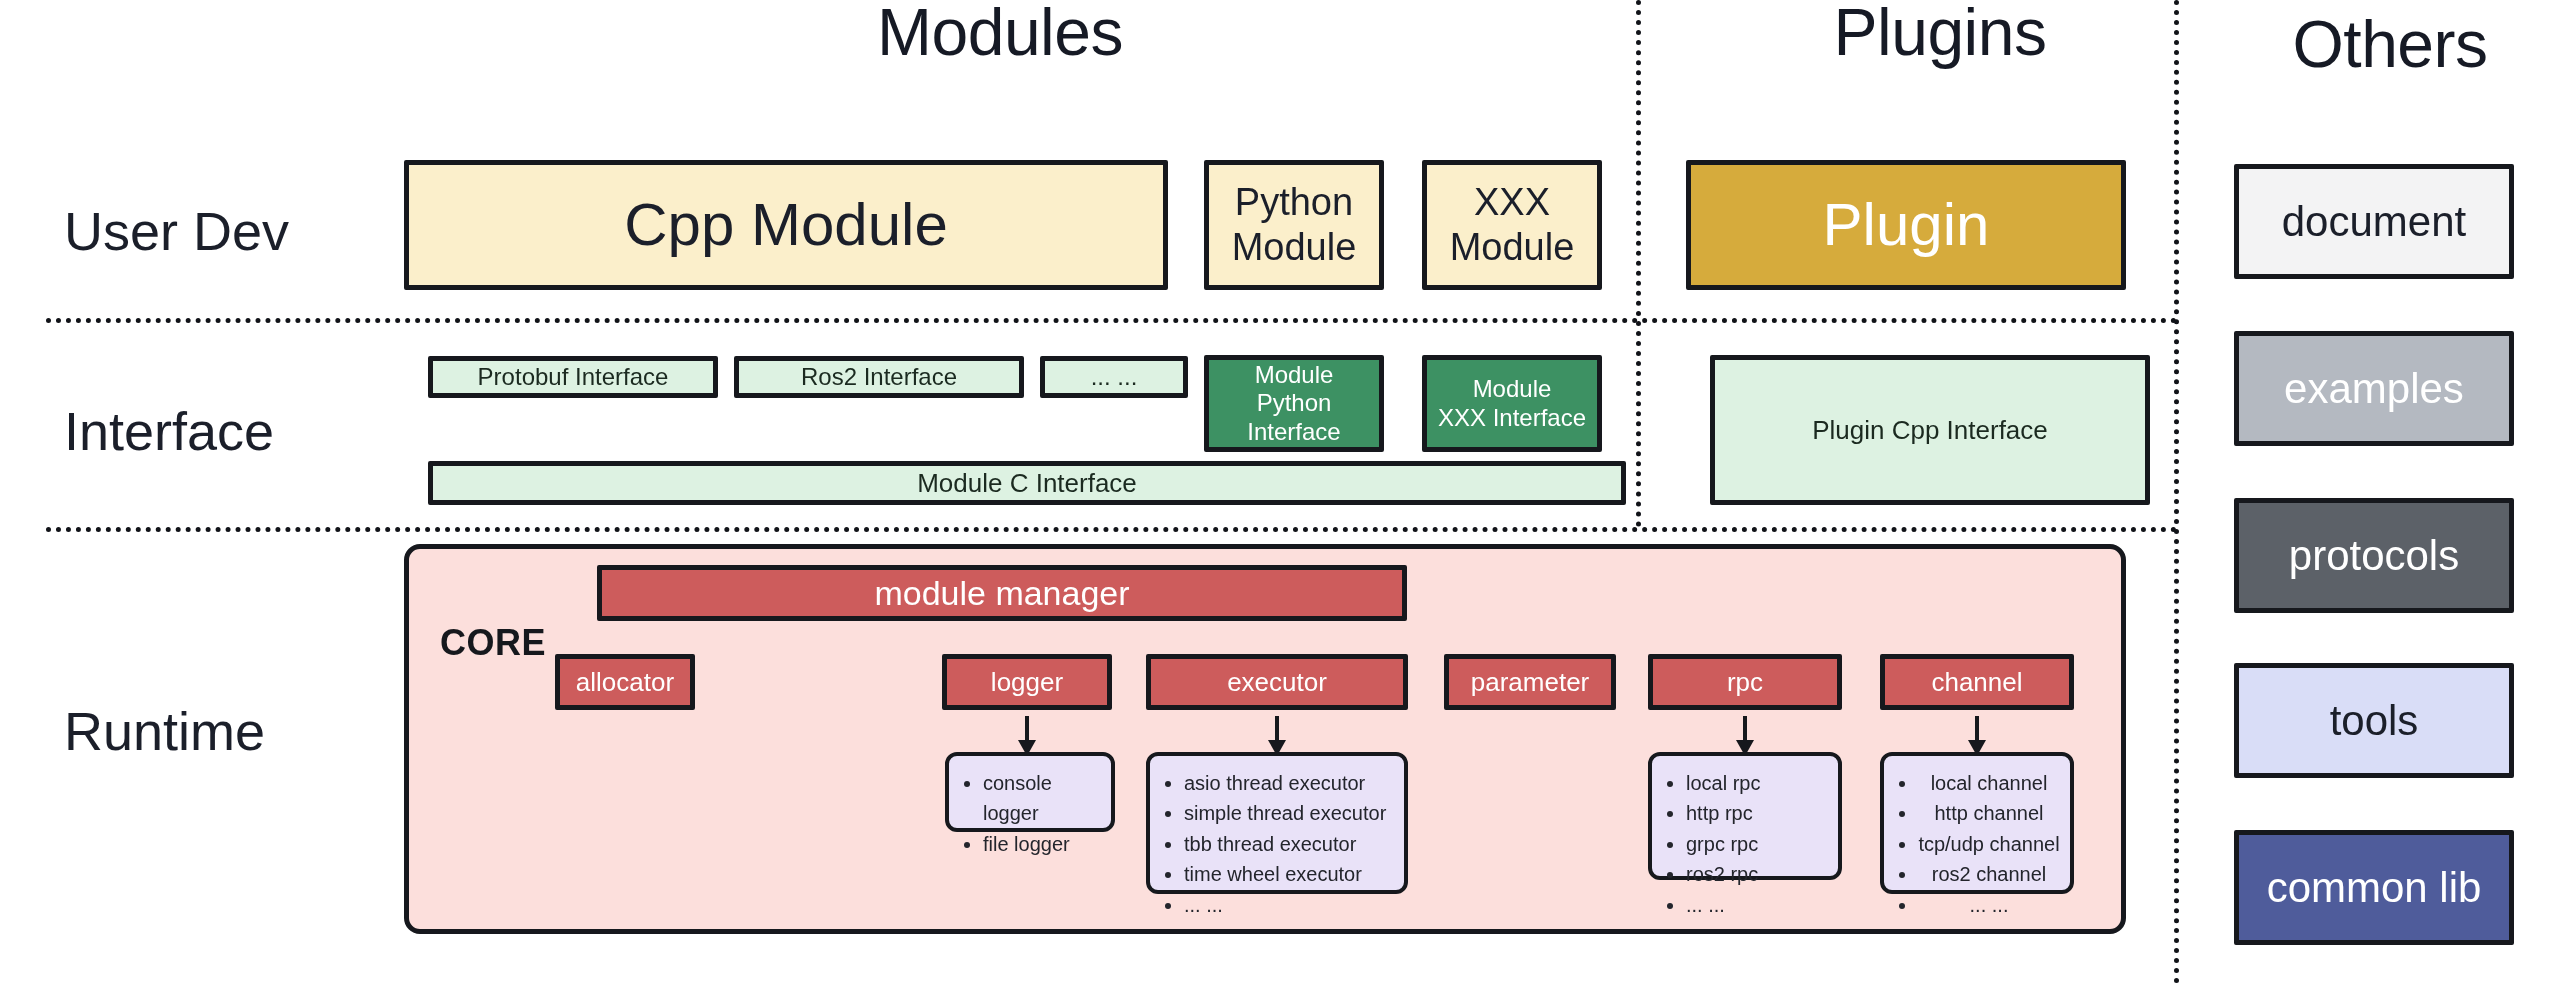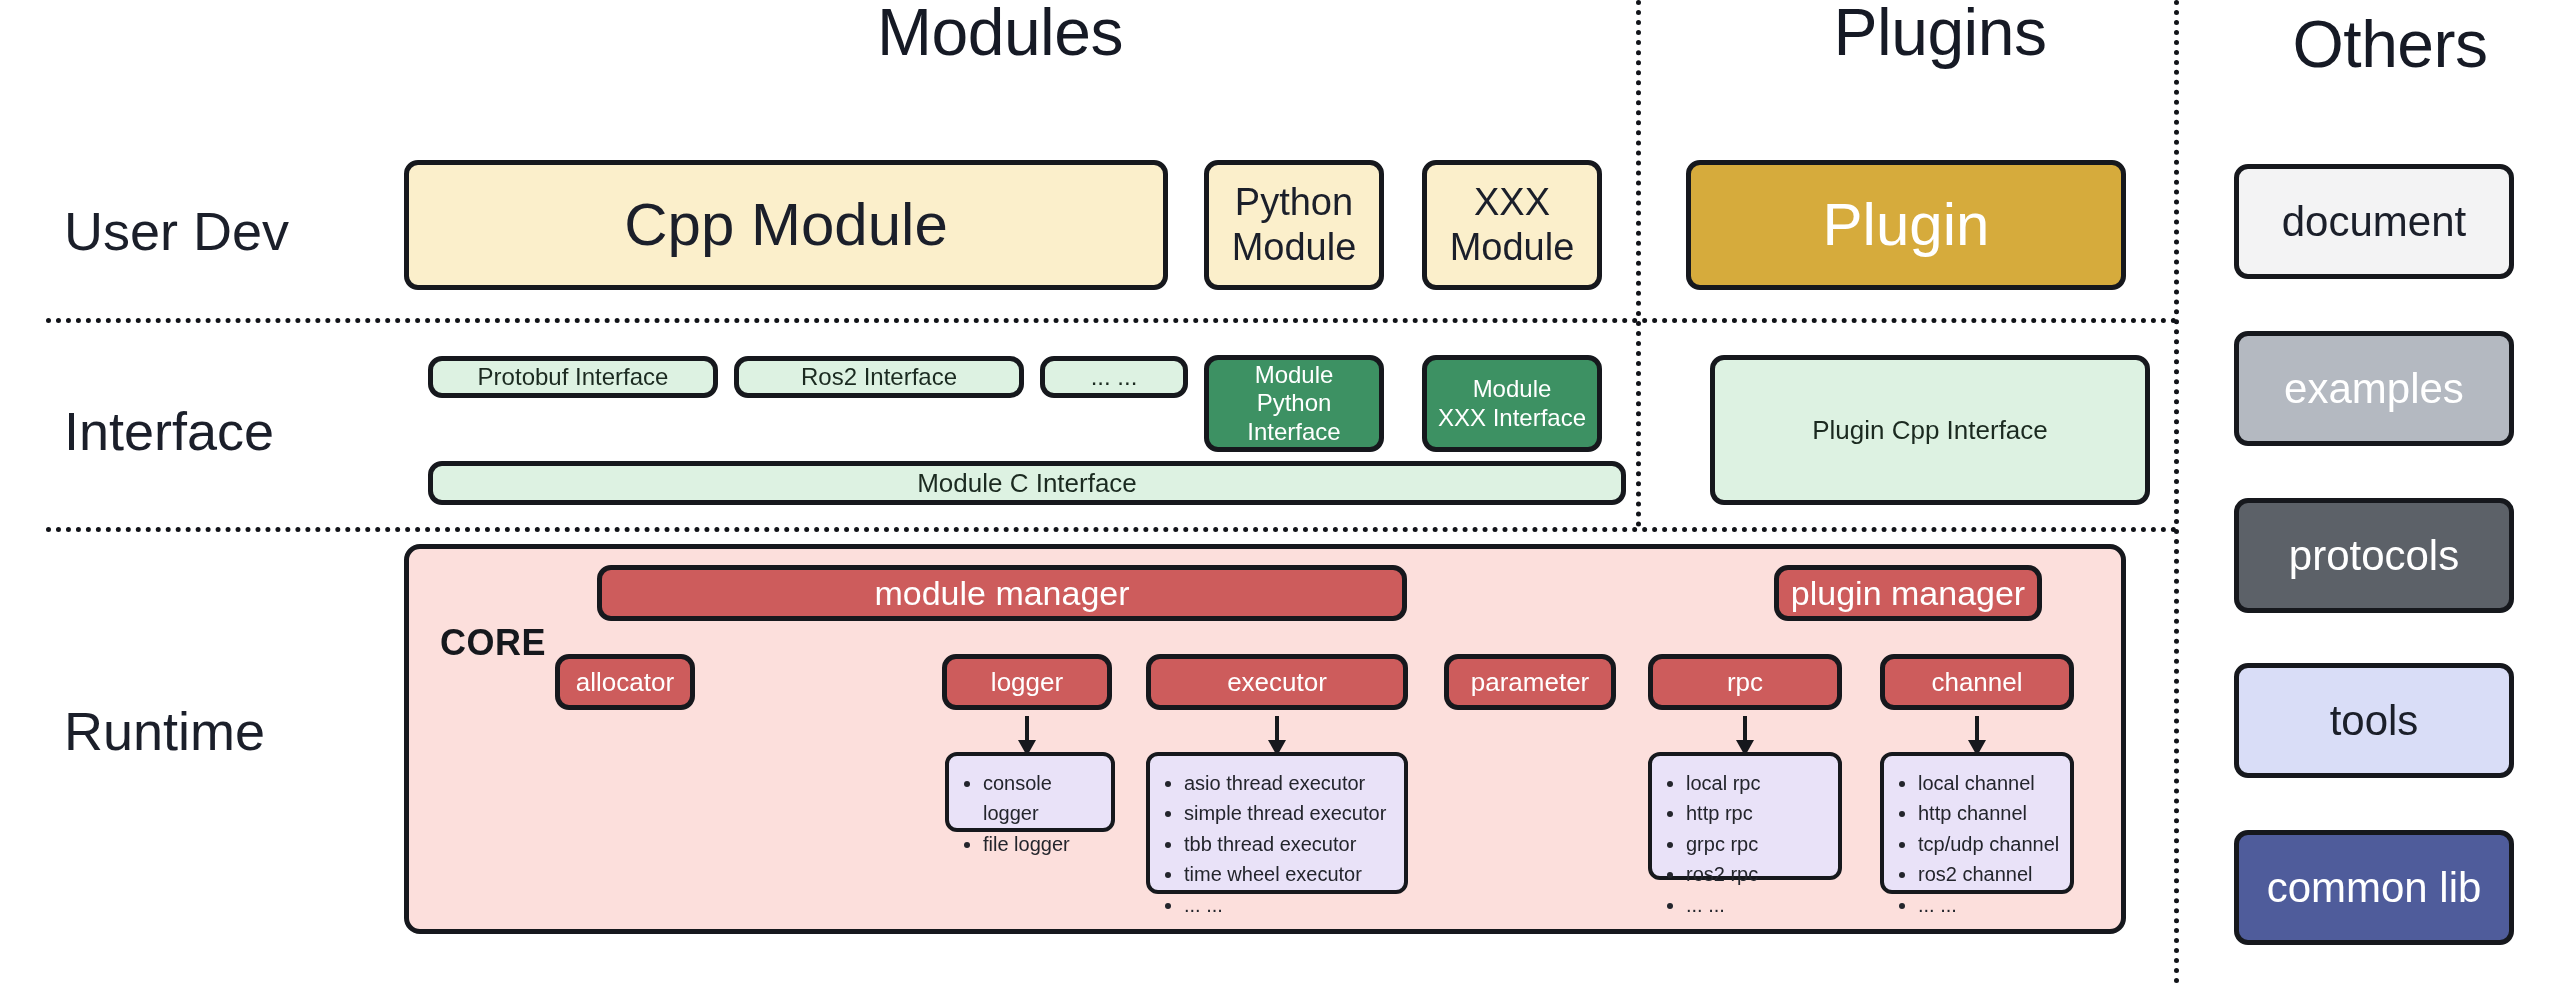--- a/index.html
+++ b/index.html
@@ -44,21 +44,21 @@
     height: 0;
   }
   .vdiv {
     border-left: 5px dotted #111318;
     width: 0;
   }
 
   
   .box {
     border: 5px solid #16181d;
-    border-radius: 14px;
+    border-radius: 2px;
     display: flex;
     align-items: center;
     justify-content: center;
     text-align: center;
     line-height: 1.18;
     box-sizing: border-box;
   }
   .box-cream   { background: #fbefcb; color: #1b1f2a; }
   .box-gold    { background: #d6ab3c; color: #ffffff; }
   .box-greenlt { background: #ddf2e2; color: #1b2a20; margin-left: 24px; }
@@ -149,21 +149,20 @@
 XXX Interface</div>
 
   <div class="abs box box-greenlt fs-30" style="left:1686px; top:355px; width:440px; height:150px;">Plugin Cpp Interface</div>
 
   <div class="abs box box-core" style="left:404px; top:544px; width:1722px; height:390px;"></div>
 
   <div class="abs core-label" style="left:440px; top:622px;">CORE</div>
 
   <div class="abs box box-red fs-34" style="left:597px; top:565px; width:810px; height:56px;">module manager</div>
 
-  <div class="abs box box-red fs-34" style="left:1774px; top:565px; width:268px; height:56px;">plugin manager</div>
 
   <div class="abs box box-red fs-30" style="left:555px; top:654px; width:140px; height:56px;">allocator</div>
   <div class="abs box box-red fs-30" style="left:942px; top:654px; width:170px; height:56px;">logger</div>
   <div class="abs box box-red fs-30" style="left:1146px; top:654px; width:262px; height:56px;">executor</div>
   <div class="abs box box-red fs-30" style="left:1444px; top:654px; width:172px; height:56px;">parameter</div>
   <div class="abs box box-red fs-30" style="left:1648px; top:654px; width:194px; height:56px;">rpc</div>
   <div class="abs box box-red fs-30" style="left:1880px; top:654px; width:194px; height:56px;">channel</div>
 
   <div class="abs arrow" style="left:1016px; top:716px;">
     <svg width="22" height="42" viewBox="0 0 22 42">
@@ -210,21 +209,21 @@
   <div class="abs box box-list" style="left:1648px; top:752px; width:194px; height:128px;">
     <ul class="ul-list">
       <li>local rpc</li>
       <li>http rpc</li>
       <li>grpc rpc</li>
       <li>ros2 rpc</li>
       <li>... ...</li>
     </ul>
   </div>
 
-  <div class="abs box box-list" style="left:1880px; top:752px; width:194px; height:142px;">
+  <div class="abs box box-list" style="left:1880px; top:752px; width:194px; height:142px;text-align:center;">
     <ul class="ul-list">
       <li>local channel</li>
       <li>http channel</li>
       <li>tcp/udp channel</li>
       <li>ros2 channel</li>
       <li>... ...</li>
     </ul>
   </div>
 
   <div class="abs box box-doc fs-42" style="left:2234px; top:164px; width:280px; height:115px;">document</div>

